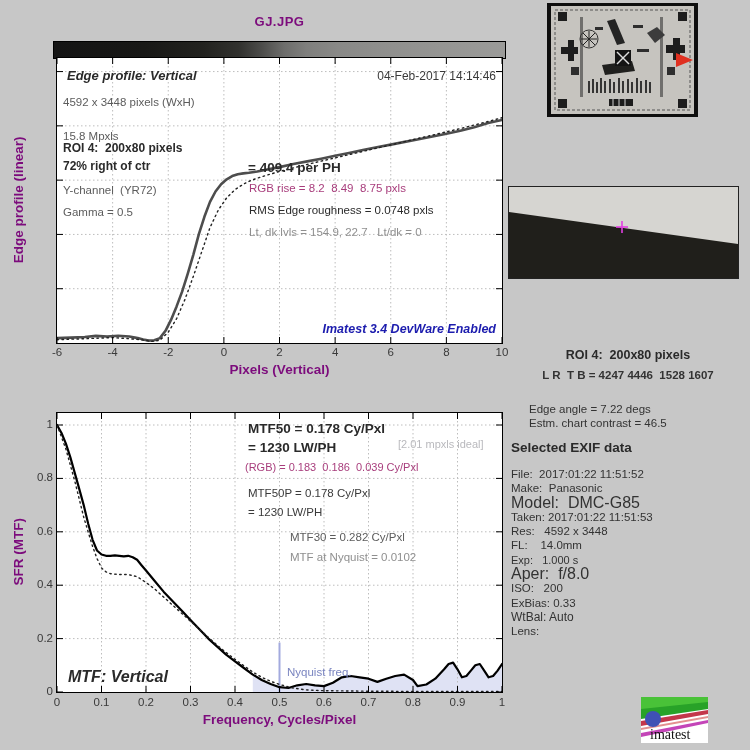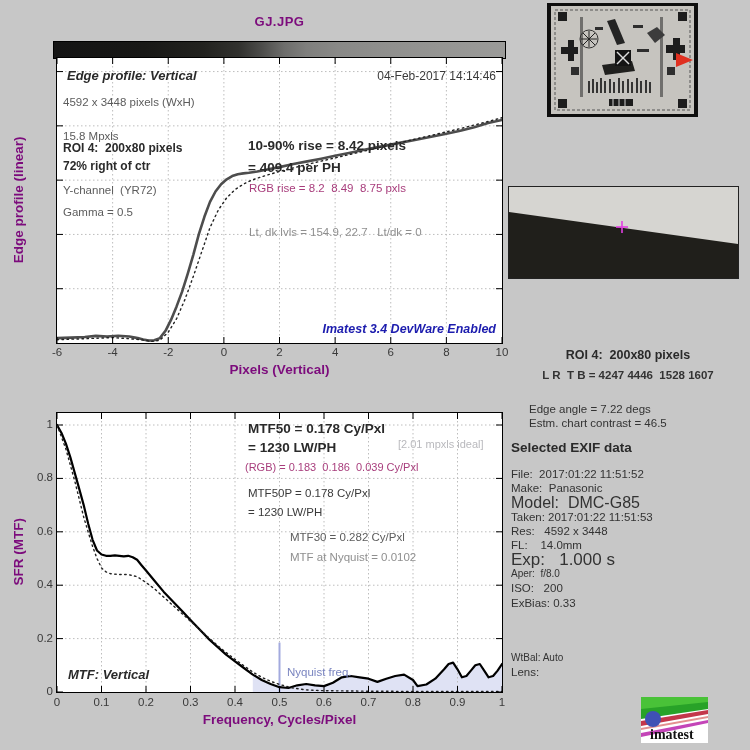--- a/index.html
+++ b/index.html
@@ -81,23 +81,23 @@
   </div>
 
   <div class="txt bi" style="left:67px;top:69px;font-size:13px;">Edge profile: Vertical</div>
   <div class="txt right" style="left:330px;top:70px;width:166px;font-size:12px;color:#3a3a3a;">04-Feb-2017 14:14:46</div>
   <div class="txt gray" style="left:63px;top:96px;">4592 x 3448 pixels (WxH)</div>
   <div class="txt gray" style="left:63px;top:130px;">15.8 Mpxls</div>
   <div class="txt bold" style="left:63px;top:142px;font-size:12px;">ROI 4:  200x80 pixels</div>
   <div class="txt bold" style="left:63px;top:160px;font-size:12px;">72% right of ctr</div>
   <div class="txt gray" style="left:63px;top:184px;">Y-channel  (YR72)</div>
   <div class="txt gray" style="left:63px;top:206px;">Gamma = 0.5</div>
-  <div class="txt bold" style="left:248px;top:138px;font-size:13.5px;">10-90% rise = 8.42 pixels</div>
   <div class="txt bold" style="left:248px;top:160px;font-size:13.5px;">= 409.4 per PH</div>
   <div class="txt magenta" style="left:249px;top:182px;">RGB rise = 8.2  8.49  8.75 pxls</div>
+  <div class="txt" style="left:249px;top:204px;">RMS Edge roughness = 0.0748 pxls</div>
   <div class="txt lgray" style="left:249px;top:226px;">Lt, dk lvls = 154.9, 22.7   Lt/dk = 0</div>
   <div class="txt bi navy right" style="left:296px;top:322px;width:200px;font-size:12.5px;">Imatest 3.4 DevWare Enabled</div>
 
   <div class="txt bold purple center" style="left:57px;top:362px;width:445px;font-size:13.5px;">Pixels (Vertical)</div>
   <div class="txt bold purple center" style="left:-81px;top:192px;width:200px;font-size:13.5px;transform:rotate(-90deg);">Edge profile (linear)</div>
 
   <div class="plot" style="left:56px;top:412px;width:445px;height:279px;">
     <svg width="445" height="279">
         <path d="M195.8 279 L195.8 261.64593301435406 L204.70000000000002 266.9856459330143 L213.6 270.99043062200957 L222.5 274.19425837320574 L231.4 274.9952153110048 L240.3 272.32535885167465 L249.20000000000002 270.99043062200957 L258.09999999999997 272.32535885167465 L267 273.12631578947367 L275.9 269.6555023923445 L284.8 264.3157894736842 L293.7 262.98086124401914 L302.6 264.3157894736842 L311.5 265.6507177033493 L320.4 268.8545454545455 L329.3 265.6507177033493 L338.2 262.98086124401914 L347.1 261.64593301435406 L356 266.9856459330143 L360.45000000000005 273.12631578947367 L369.34999999999997 271.5244019138756 L378.25 265.6507177033493 L387.15 256.3062200956938 L391.6 250.9665071770335 L396.05 249.6315789473684 L400.5 256.3062200956938 L404.95 264.3157894736842 L409.40000000000003 262.98086124401914 L413.85 257.64114832535887 L418.29999999999995 252.30143540669857 L422.75 250.9665071770335 L427.2 257.64114832535887 L431.65 264.3157894736842 L436.09999999999997 262.98086124401914 L440.55 257.64114832535887 L445 250.9665071770335 L445 279 Z" fill="#dfe2f4" stroke="none"></path>
         <line x1="44.5" y1="0" x2="44.5" y2="279" stroke="#bdbdbd" stroke-width="1" stroke-dasharray="1.5 2.5"></line>
@@ -155,21 +155,21 @@
   </div>
 
   <div class="txt bold" style="left:248px;top:421px;font-size:13.5px;">MTF50 = 0.178 Cy/Pxl</div>
   <div class="txt bold" style="left:248px;top:440px;font-size:13.5px;">= 1230 LW/PH</div>
   <div class="txt faint" style="left:398px;top:438px;font-size:11px;">[2.01 mpxls ideal]</div>
   <div class="txt magenta" style="left:245px;top:461px;font-size:11px;">(RGB) = 0.183  0.186  0.039 Cy/Pxl</div>
   <div class="txt" style="left:248px;top:487px;color:#3a3a3a;">MTF50P = 0.178 Cy/Pxl</div>
   <div class="txt" style="left:248px;top:506px;color:#3a3a3a;">= 1230 LW/PH</div>
   <div class="txt gray" style="left:290px;top:531px;">MTF30 = 0.282 Cy/Pxl</div>
   <div class="txt lgray" style="left:290px;top:551px;">MTF at Nyquist = 0.0102</div>
-  <div class="txt bi" style="left:68px;top:668px;font-size:13px;">MTF: Vertical</div>
+  <div class="txt bi" style="left:68px;top:668px;font-size:16px;">MTF: Vertical</div>
   <div class="txt" style="left:287px;top:666px;color:#7a85c0;">Nyquist freq.</div>
 
   <div class="txt bold purple center" style="left:57px;top:712px;width:445px;font-size:13.5px;">Frequency, Cycles/Pixel</div>
   <div class="txt bold purple center" style="left:-81px;top:544px;width:200px;font-size:13.5px;transform:rotate(-90deg);">SFR (MTF)</div>
 
   <div class="thumb" style="left:547px;top:3px;">
     <svg width="151" height="114" viewBox="0 0 151 114">
       <rect x="0" y="0" width="151" height="114" fill="#0e0e0e"></rect>
       <rect x="4" y="3" width="143" height="108" fill="#c6c4bf"></rect>
       <rect x="8" y="7" width="135" height="100" fill="none" stroke="#555" stroke-width="1" stroke-dasharray="3 2"></rect>
@@ -238,29 +238,29 @@
   <div class="txt" style="left:529px;top:403px;color:#333;">Edge angle = 7.22 degs</div>
   <div class="txt" style="left:529px;top:417px;color:#333;">Estm. chart contrast = 46.5</div>
   <div class="txt bold" style="left:511px;top:440px;font-size:13.5px;">Selected EXIF data</div>
   <div style="position:absolute;left:511px;top:467px;" id="exif-list">
       <div style="font-size: 11.5px; color: rgb(51, 51, 51); white-space: pre; line-height: 14.3px;">File:  2017:01:22 11:51:52</div>
       <div style="font-size: 11.5px; color: rgb(51, 51, 51); white-space: pre; line-height: 14.3px;">Make:  Panasonic</div>
       <div style="font-size: 16px; color: rgb(51, 51, 51); white-space: pre; line-height: 14.3px;">Model:  DMC-G85</div>
       <div style="font-size: 11.5px; color: rgb(51, 51, 51); white-space: pre; line-height: 14.3px;">Taken: 2017:01:22 11:51:53</div>
       <div style="font-size: 11.5px; color: rgb(51, 51, 51); white-space: pre; line-height: 14.3px;">Res:   4592 x 3448</div>
       <div style="font-size: 11.5px; color: rgb(51, 51, 51); white-space: pre; line-height: 14.3px;">FL:    14.0mm</div>
-      <div style="font-size: 17px; color: rgb(51, 51, 51); white-space: pre; line-height: 14.3px;">Exp:   1.000 s</div>
-      <div style="font-size: 10px; color: rgb(51, 51, 51); white-space: pre; line-height: 14.3px;">Aper:  f/8.0</div>
+      <div style="font-size: 11px; color: rgb(51, 51, 51); white-space: pre; line-height: 14.3px;">Exp:   1.000 s</div>
+      <div style="font-size: 16px; color: rgb(51, 51, 51); white-space: pre; line-height: 14.3px;">Aper:  f/8.0</div>
       <div style="font-size: 11.5px; color: rgb(51, 51, 51); white-space: pre; line-height: 14.3px;">ISO:   200</div>
       <div style="font-size: 11.5px; color: rgb(51, 51, 51); white-space: pre; line-height: 14.3px;">ExBias: 0.33</div>
-      <div style="font-size: 10px; color: rgb(51, 51, 51); white-space: pre; line-height: 14.3px; margin-top: 41px;">WtBal: Auto</div>
+      <div style="font-size: 12px; color: rgb(51, 51, 51); white-space: pre; line-height: 14.3px;">WtBal: Auto</div>
       <div style="font-size: 11.5px; color: rgb(51, 51, 51); white-space: pre; line-height: 14.3px;">Lens:</div>
     </div>
 
-  <div class="thumb" style="left:641px;top:697px;font-weight:bold;">
+  <div class="thumb" style="left:641px;top:697px;">
     <svg width="67" height="46" viewBox="0 0 67 46">
       <rect x="0" y="0" width="67" height="46" fill="#ffffff"></rect>
       <polygon points="0,0 67,0 67,12 0,22" fill="#28a228"></polygon>
       <polygon points="0,0 67,0 67,5 0,12" fill="#49c238"></polygon>
       <polygon points="0,24 67,13 67,17 0,29" fill="#c4374b"></polygon>
       <polygon points="0,31 67,19 67,21 0,33" fill="#e39090"></polygon>
       <polygon points="0,36 67,23 67,26 0,40" fill="#c445b8"></polygon>
       <circle cx="12" cy="22" r="8" fill="#3f51b5"></circle>
       <text x="9" y="42" font-family="Liberation Serif, serif" font-size="14" fill="#111" id="logo-text">imatest</text>
     </svg>

